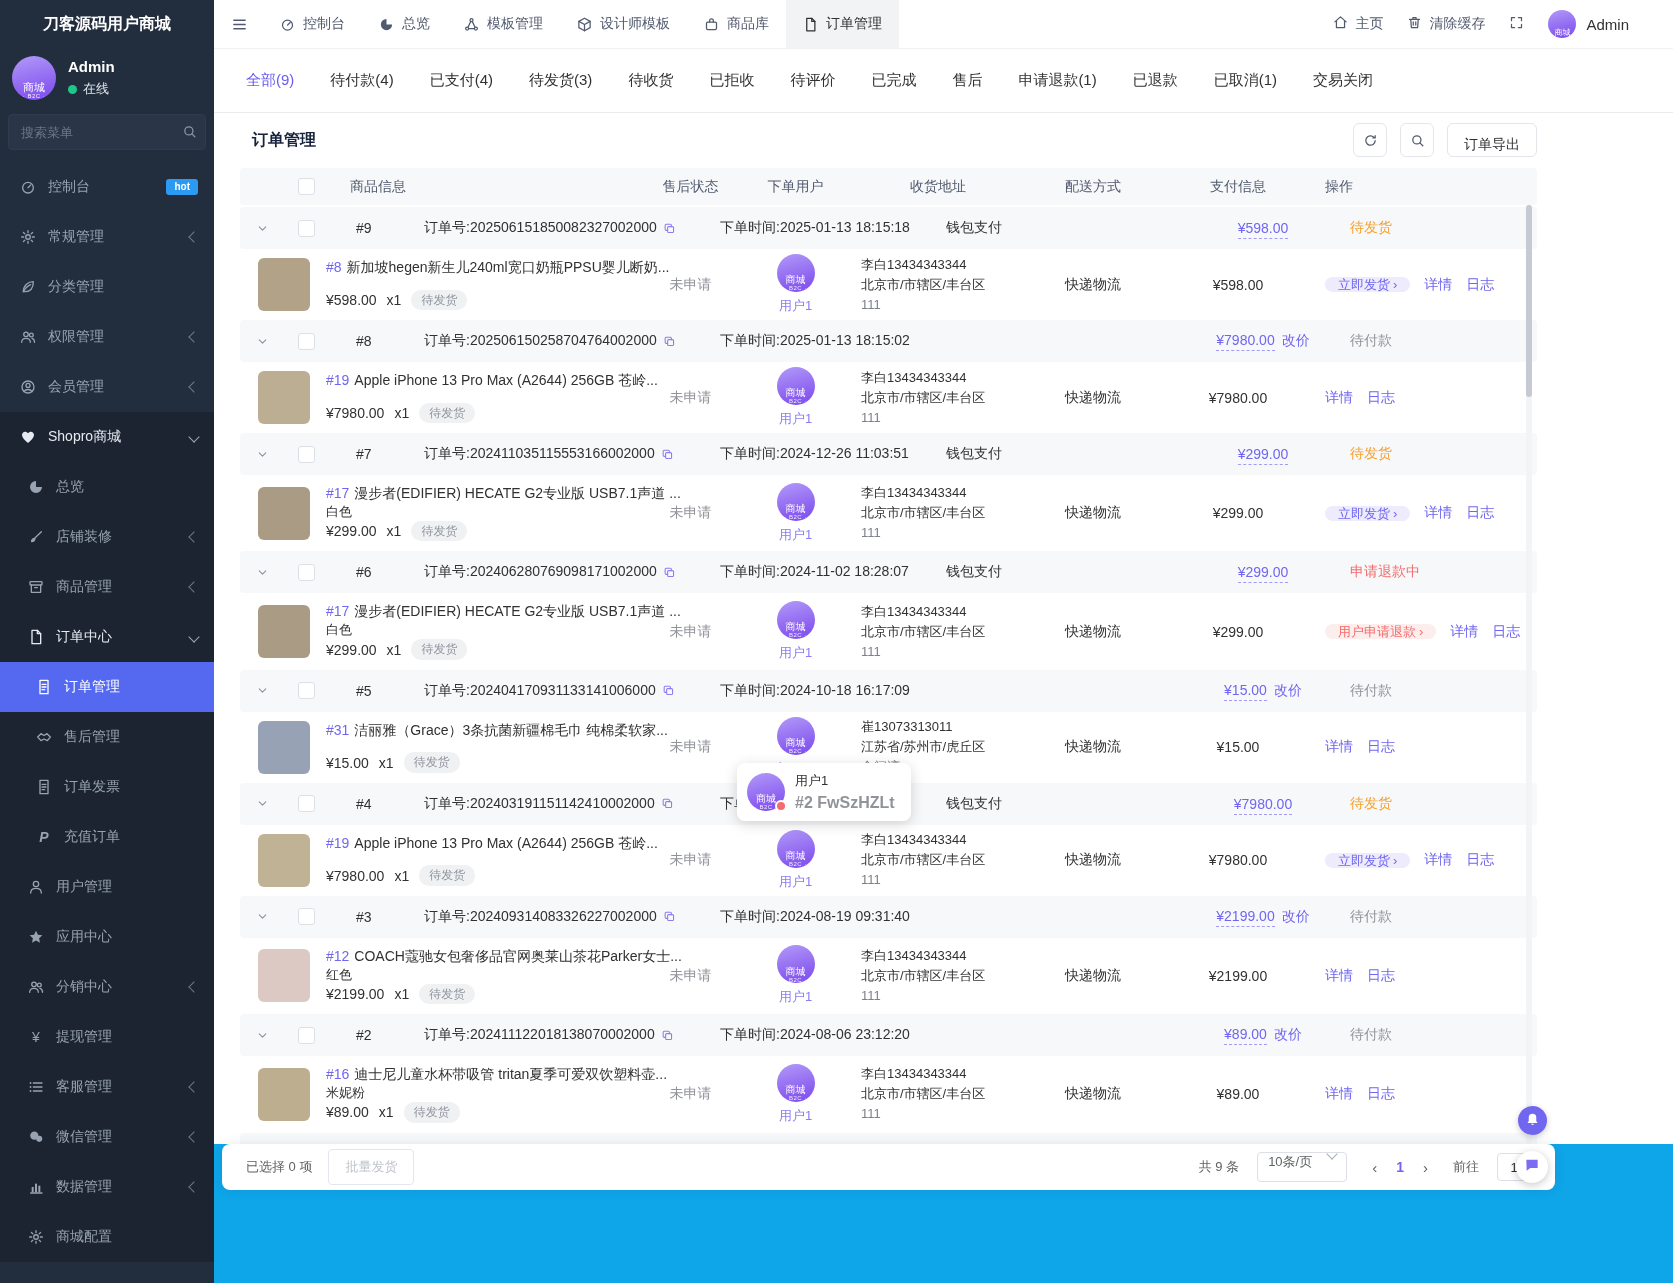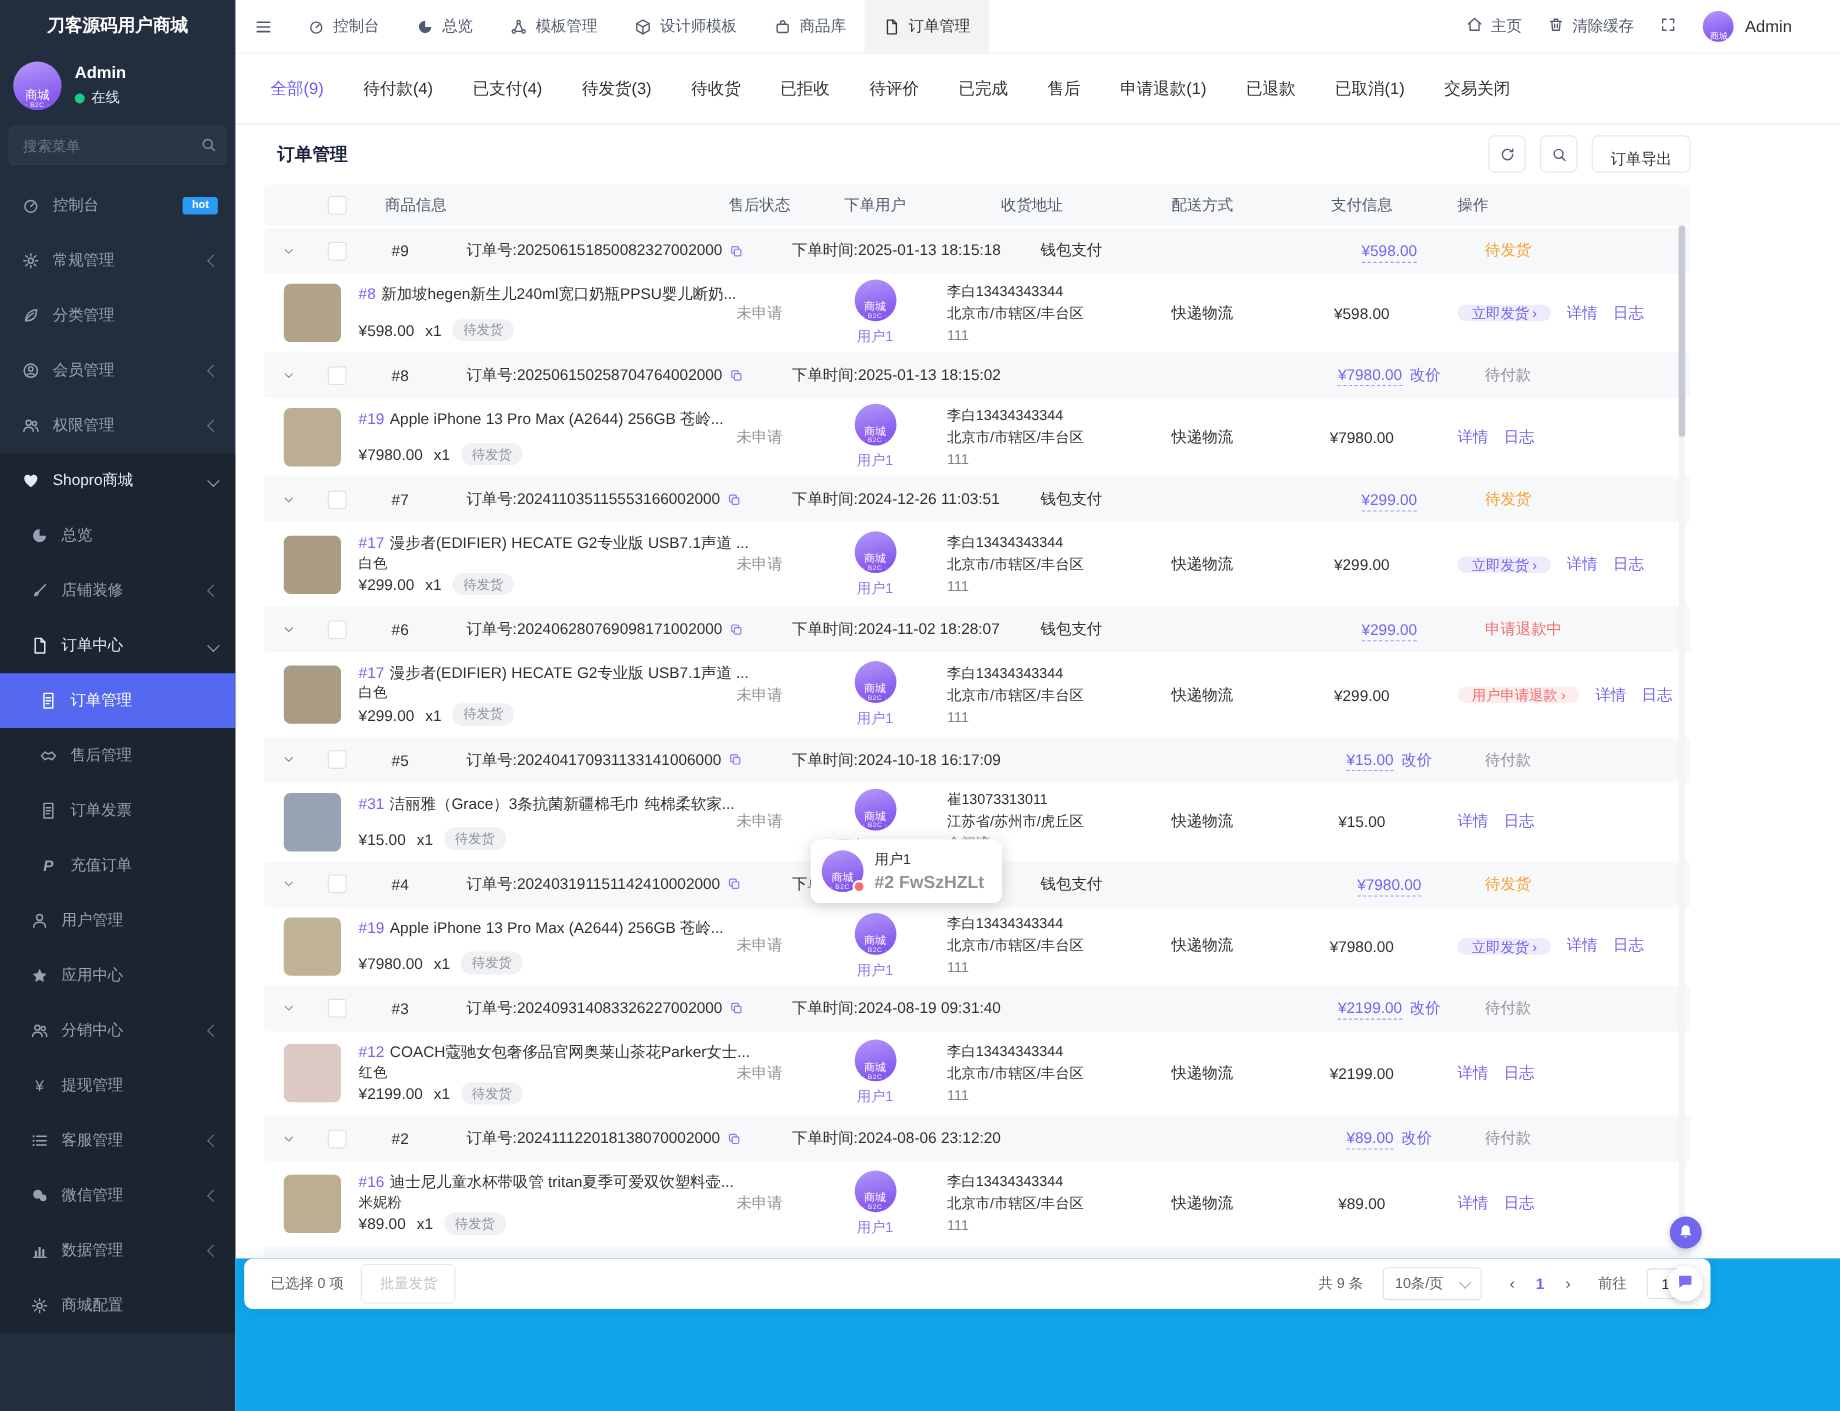--- a/index.html
+++ b/index.html
@@ -115,21 +115,21 @@
 
   
   .scroll-track{position:absolute;left:1312px;top:157px;width:6px;height:939px;background:#f3f4f6;border-radius:3px;}
   .scroll-thumb{position:absolute;left:1312px;top:157px;width:6px;height:192px;background:#c6cad2;border-radius:3px;cursor:pointer;}
 
   
   .footer-zone{position:absolute;left:0;right:0;top:1096px;height:139px;background:#0ea5e9;z-index:20;}
   .batch-bar{position:absolute;left:8px;width:1333px;top:0;height:46px;background:#fff;border-radius:8px;box-shadow:0 0 12px rgba(31,45,61,.10);display:flex;align-items:center;padding:0 24px;box-sizing:border-box;gap:16px;font-size:13px;color:#606266;}
   .batch-btn{border:1px solid #e4e7ed;color:#c0c4cc;background:#fff;border-radius:4px;padding:8px 16px;font-size:13px;cursor:not-allowed;}
   .foot-right{margin-left:auto;display:flex;align-items:center;gap:18px;}
-  .size-select{display:flex;align-items:center;gap:16px;border:1px solid #dcdfe6;border-radius:4px;height:30px;padding:0 10px;font-size:13px;color:#606266;cursor:pointer;box-sizing:border-box;}
+  .size-select{display:flex;align-items:flex-start;gap:16px;border:1px solid #dcdfe6;border-radius:4px;height:30px;padding:0 10px;font-size:13px;color:#606266;cursor:pointer;box-sizing:border-box;}
   .sel-caret{width:7px;height:7px;border-left:1.5px solid #a8abb2;border-bottom:1.5px solid #a8abb2;transform:rotate(-45deg);margin-top:-3px;}
   .pager{display:flex;align-items:center;gap:4px;}
   .pg-btn{color:#606266;font-size:15px;padding:0 7px;cursor:pointer;user-select:none;}
   .pg-num{color:#7066f0;font-weight:bold;font-size:14px;padding:0 8px;cursor:pointer;}
   .goto-input{width:34px;height:28px;border:1px solid #dcdfe6;border-radius:4px;text-align:center;font-size:13px;color:#303133;outline:none;box-sizing:border-box;}
 
   
   .user-tooltip{position:absolute;left:737px;top:763px;background:#fff;border-radius:8px;box-shadow:0 3px 14px rgba(0,0,0,.16);padding:9px 16px 9px 10px;display:flex;gap:10px;align-items:center;z-index:50;}
   .tt-avatar{position:relative;}
   .avatar-badge{position:absolute;right:-2px;bottom:-1px;width:8px;height:8px;background:#f56c6c;border:2px solid #fff;border-radius:50%;}
@@ -188,56 +188,64 @@
         </div>
         <div class="s-item lvl0">
           <svg class="s-ic" viewBox="0 0 24 24" fill="none" stroke="currentColor" stroke-width="2" stroke-linecap="round" stroke-linejoin="round">
             <path d="M5 19C5 9.5 12.5 4 20 4c0 9-4.5 15-13 15z"></path>
             <path d="M5 19c3-6 7.5-9 11-10.5"></path>
           </svg>
           <span>分类管理</span>
         </div>
         <div class="s-item lvl0">
           <svg class="s-ic" viewBox="0 0 24 24" fill="none" stroke="currentColor" stroke-width="2" stroke-linecap="round" stroke-linejoin="round">
-            <circle cx="12" cy="12" r="9"></circle>
-            <circle cx="12" cy="9.6" r="3"></circle>
-            <path d="M5.8 19a7.6 7.6 0 0 1 12.4 0"></path>
-          </svg>
-          <span>会员管理</span>
-          <span class="chev left"></span>
-        </div>
-        <div class="s-item lvl0">
-          <svg class="s-ic" viewBox="0 0 24 24" fill="none" stroke="currentColor" stroke-width="2" stroke-linecap="round" stroke-linejoin="round">
             <circle cx="9" cy="8" r="3.4"></circle>
             <path d="M2.5 20c0-4 3-6 6.5-6s6.5 2 6.5 6"></path>
             <circle cx="17" cy="9" r="2.8"></circle>
             <path d="M18 14c2.6.7 3.8 2.8 3.8 6"></path>
           </svg>
           <span>权限管理</span>
           <span class="chev left"></span>
         </div>
+        <div class="s-item lvl0">
+          <svg class="s-ic" viewBox="0 0 24 24" fill="none" stroke="currentColor" stroke-width="2" stroke-linecap="round" stroke-linejoin="round">
+            <circle cx="12" cy="12" r="9"></circle>
+            <circle cx="12" cy="9.6" r="3"></circle>
+            <path d="M5.8 19a7.6 7.6 0 0 1 12.4 0"></path>
+          </svg>
+          <span>会员管理</span>
+          <span class="chev left"></span>
+        </div>
         <div class="s-item in-section bright lvl0">
           <svg class="s-ic" viewBox="0 0 24 24" fill="none" stroke="currentColor" stroke-width="2" stroke-linecap="round" stroke-linejoin="round">
             <path d="M12 21C6.4 16.3 3 12.6 3 8.9 3 6.2 5.1 4 7.7 4c1.7 0 3.3.9 4.3 2.3C13 4.9 14.6 4 16.3 4 18.9 4 21 6.2 21 8.9c0 3.7-3.4 7.4-9 12.1z" fill="currentColor" stroke="none"></path>
           </svg>
           <span>Shopro商城</span>
           <span class="chev down"></span>
         </div>
         <div class="s-item in-section lvl1">
           <svg class="s-ic" viewBox="0 0 24 24" fill="none" stroke="currentColor" stroke-width="2" stroke-linecap="round" stroke-linejoin="round">
             <path d="M12 3a9 9 0 1 0 9 9h-9z" fill="currentColor" stroke="none"></path>
           </svg>
           <span>总览</span>
         </div>
         <div class="s-item in-section lvl1">
           <svg class="s-ic" viewBox="0 0 24 24" fill="none" stroke="currentColor" stroke-width="2" stroke-linecap="round" stroke-linejoin="round">
             <path d="M20 4L10 14"></path>
             <path d="M10 14c-2.4 0-4.6 1.8-4.6 4.8 3 0 4.8-2.2 4.8-4.6z" fill="currentColor"></path>
           </svg>
           <span>店铺装修</span>
+          <span class="chev left"></span>
+        </div>
+        <div class="s-item in-section lvl1">
+          <svg class="s-ic" viewBox="0 0 24 24" fill="none" stroke="currentColor" stroke-width="2" stroke-linecap="round" stroke-linejoin="round">
+            <rect x="3" y="4" width="18" height="5" rx="1"></rect>
+            <path d="M5 9v11h14V9M10 13h4"></path>
+          </svg>
+          <span>商品管理</span>
           <span class="chev left"></span>
         </div>
         <div class="s-item in-section bright lvl1">
           <svg class="s-ic" viewBox="0 0 24 24" fill="none" stroke="currentColor" stroke-width="2" stroke-linecap="round" stroke-linejoin="round">
             <path d="M6 2h8l5 5v15H6z"></path>
             <path d="M14 2v5h5"></path>
           </svg>
           <span>订单中心</span>
           <span class="chev down"></span>
         </div>

